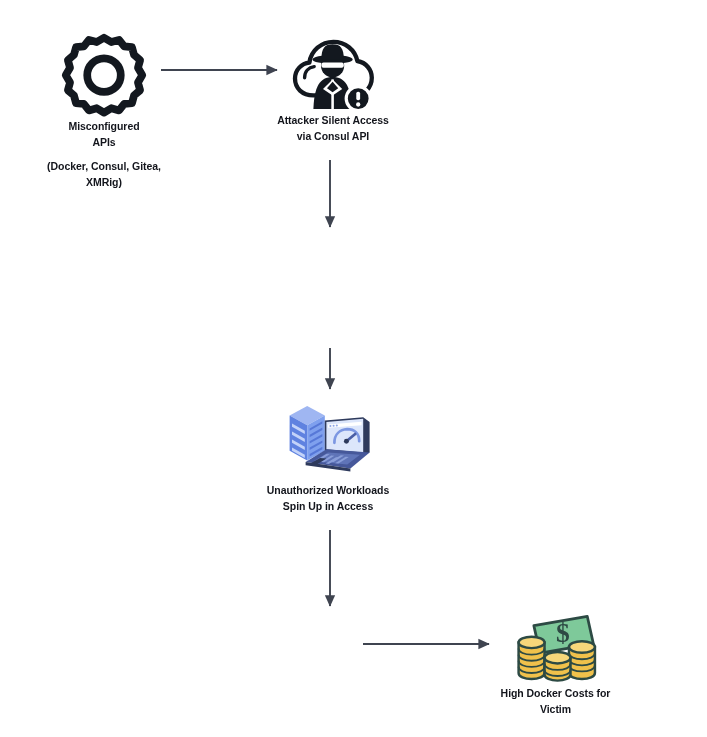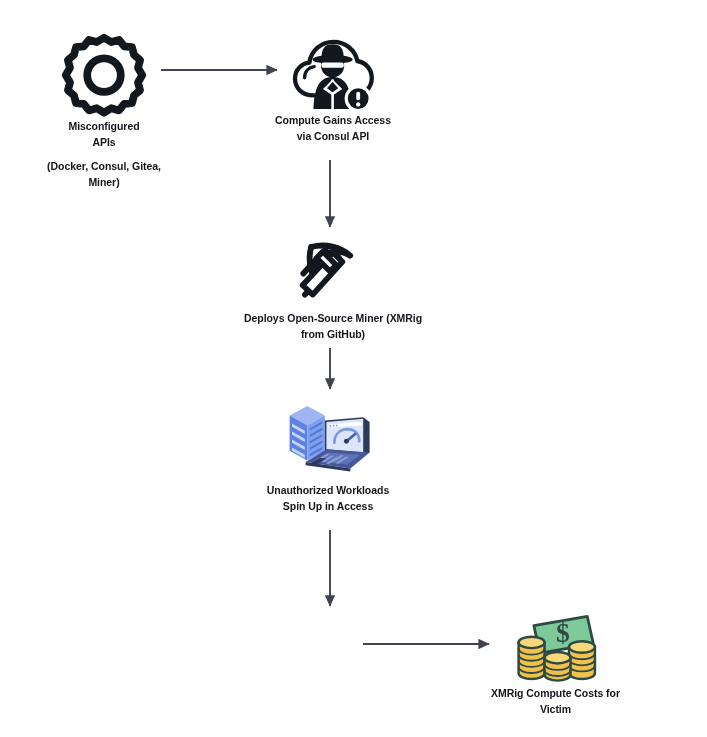--- a/index.html
+++ b/index.html
@@ -96,21 +96,21 @@
                    L26.5 82.5 L17.5 81.5 L15 72.5 L8 66.5 L10.5 57.5 L5.5 49
                    L10.5 40.5 L8 31.5 L15 25.5 L17.5 16.5 L26.5 15.5 L32.5 8
                    L41.5 10.5 Z"></path>
           <circle cx="50" cy="49" r="19.5"></circle>
         </g>
       </svg>
     </span>
     <span class="node-label">Misconfigured</span>
     <span class="node-label">APIs</span>
     <span class="node-sublabel">(Docker, Consul, Gitea,</span>
-    <span class="node-label">Miner)</span>
+    <span class="node-label">XMRig)</span>
   </div>
 
   <div class="node" id="node-attacker-access">
     <span class="node-icon">
       <svg width="84" height="80" viewBox="0 0 105 100">
 
         <path d="M28 78 C14 78 5 69 5 57 C5 46 13 38 23 37 C25 22 38 11 53 11
                  C68 11 80 21 83 35 C94 37 101 46 101 56 C101 68 92 78 79 78 Z" fill="none" stroke="#13181f" stroke-width="5.4" stroke-linejoin="round"></path>
 
         <path d="M17 56 C17 48 22 43 29 42" fill="none" stroke="#13181f" stroke-width="4.2" stroke-linecap="round"></path>
@@ -126,44 +126,24 @@
         <ellipse cx="52" cy="33" rx="25" ry="5.6" fill="#13181f"></ellipse>
         <path d="M38 33 C38 19 42 14 52 14 C62 14 66 19 66 33 Z" fill="#13181f"></path>
 
         <rect x="38" y="37" width="28" height="6.4" rx="2.6" fill="#ffffff"></rect>
 
         <circle cx="84" cy="82" r="15" fill="#13181f" stroke="#ffffff" stroke-width="4"></circle>
         <rect x="81.6" y="73.5" width="4.8" height="10.5" rx="2.2" fill="#ffffff"></rect>
         <circle cx="84" cy="89.4" r="2.7" fill="#ffffff"></circle>
       </svg>
     </span>
-    <span class="node-label">Compute Gains Access</span>
+    <span class="node-label">Attacker Silent Access</span>
     <span class="node-label">via Consul API</span>
   </div>
 
-  <div class="node" id="node-deploy-miner">
-    <span class="node-icon">
-      <svg width="78" height="78" viewBox="0 0 100 100">
-        <g fill="none" stroke="#13181f" stroke-width="7.5" stroke-linejoin="round" stroke-linecap="round">
-
-          <path d="M22 18 C40 13 60 18 72 29 C60 22 45 22 34 28"></path>
-          <path d="M22 18 C17 36 22 56 33 68 C26 56 26 41 32 30"></path>
-
-          <path d="M57 31 L14 79"></path>
-          <path d="M40 21 L12 52"></path>
-        </g>
-
-        <path d="M50 25 L62 37 L24 79 L11 67 Z" fill="#ffffff" stroke="#13181f" stroke-width="7.2" stroke-linejoin="round"></path>
-
-        <path d="M37 24 L54 41 L46 49 L29 32 Z" fill="#ffffff" stroke="#13181f" stroke-width="7" stroke-linejoin="round"></path>
-      </svg>
-    </span>
-    <span class="node-label">Deploys Open-Source Miner (XMRig</span>
-    <span class="node-label">from GitHub)</span>
-  </div>
 
   <div class="node" id="node-unauthorized-workloads">
     <span class="node-icon">
       <svg width="96" height="90" viewBox="0 0 120 112">
 
         <g>
           <path d="M12 28 L34 16 L56 28 L34 40 Z" fill="#9fb6f2"></path>
           <path d="M12 28 L34 40 L34 84 L12 72 Z" fill="#5f82e0"></path>
           <path d="M56 28 L34 40 L34 84 L56 72 Z" fill="#7fa0ee"></path>
 
@@ -253,17 +233,17 @@
         <g stroke="#2d4a44" stroke-width="3.2">
           <path d="M40 64 L40 86 C40 91 48 94 57 94 C66 94 74 91 74 86 L74 64 Z" fill="#f0c14b"></path>
           <ellipse cx="57" cy="64" rx="17" ry="7.5" fill="#f7d77a"></ellipse>
           <g fill="none" stroke-width="2.4">
             <path d="M40 72 C40 77 48 80 57 80 C66 80 74 77 74 72"></path>
             <path d="M40 80 C40 85 48 88 57 88 C66 88 74 85 74 80"></path>
           </g>
         </g>
       </svg>
     </span>
-    <span class="node-label">XMRig Compute Costs for</span>
+    <span class="node-label">High Docker Costs for</span>
     <span class="node-label">Victim</span>
   </div>
 
 </div>
 
 </body></html>

